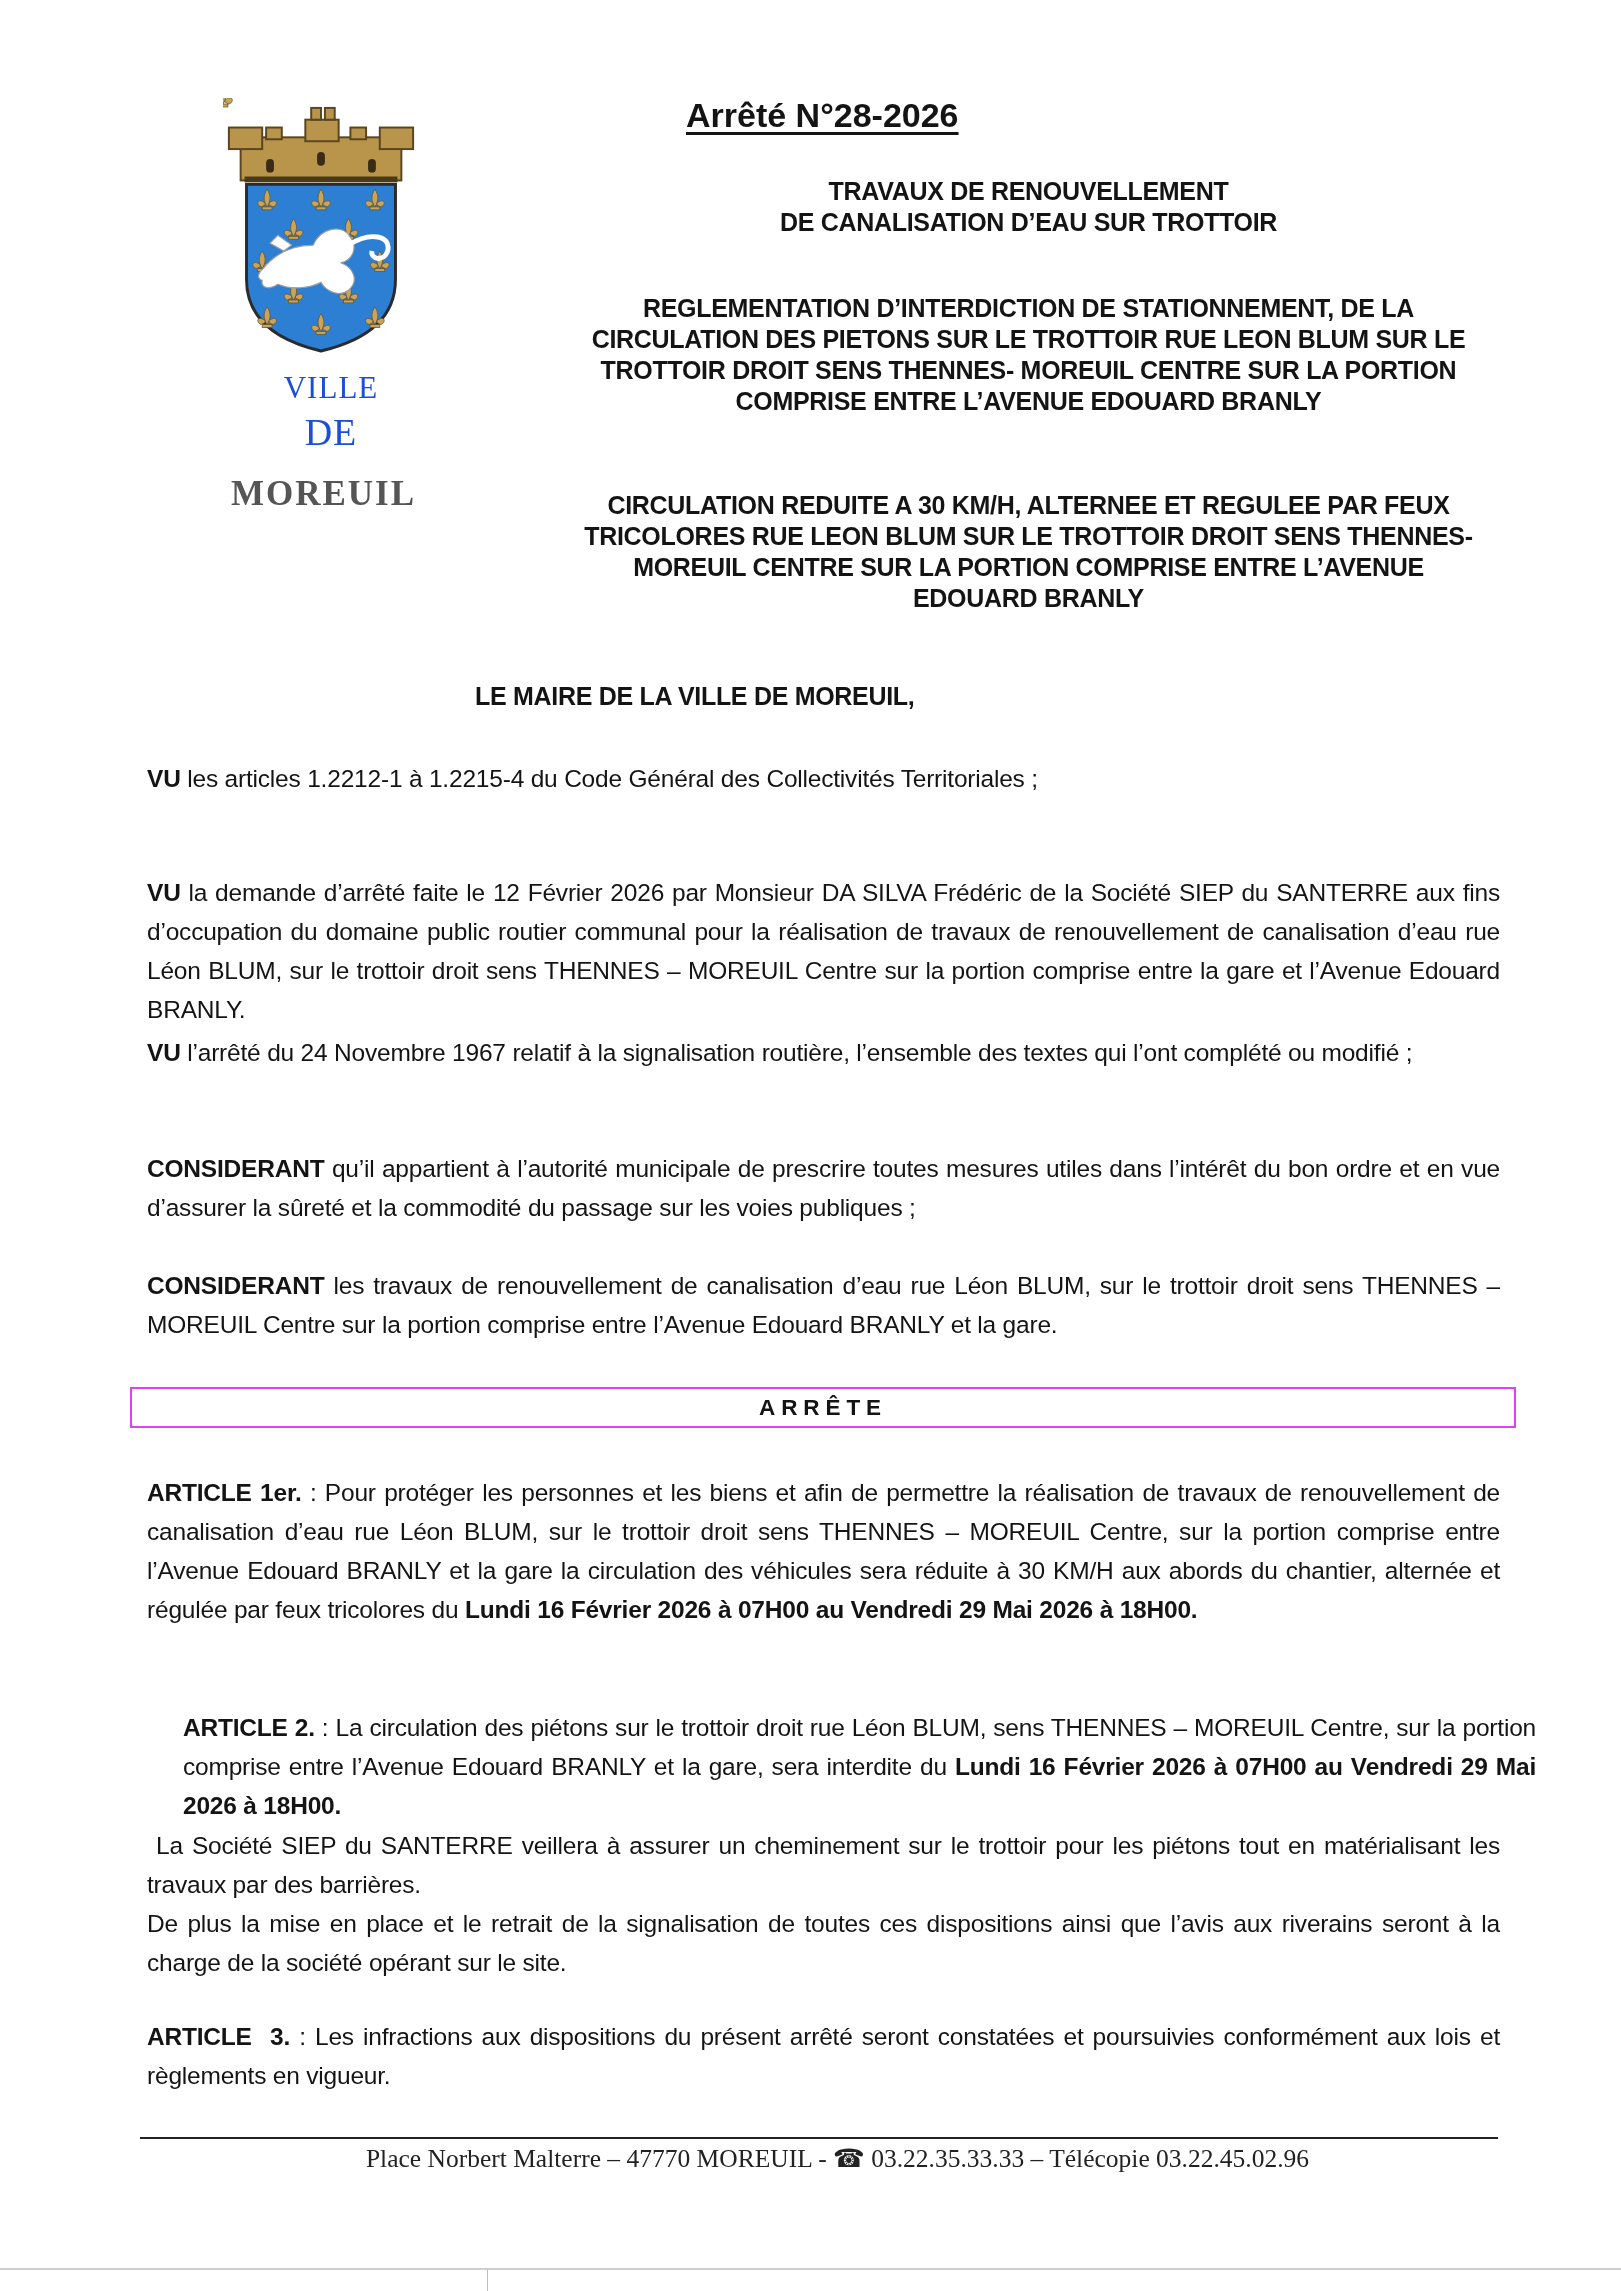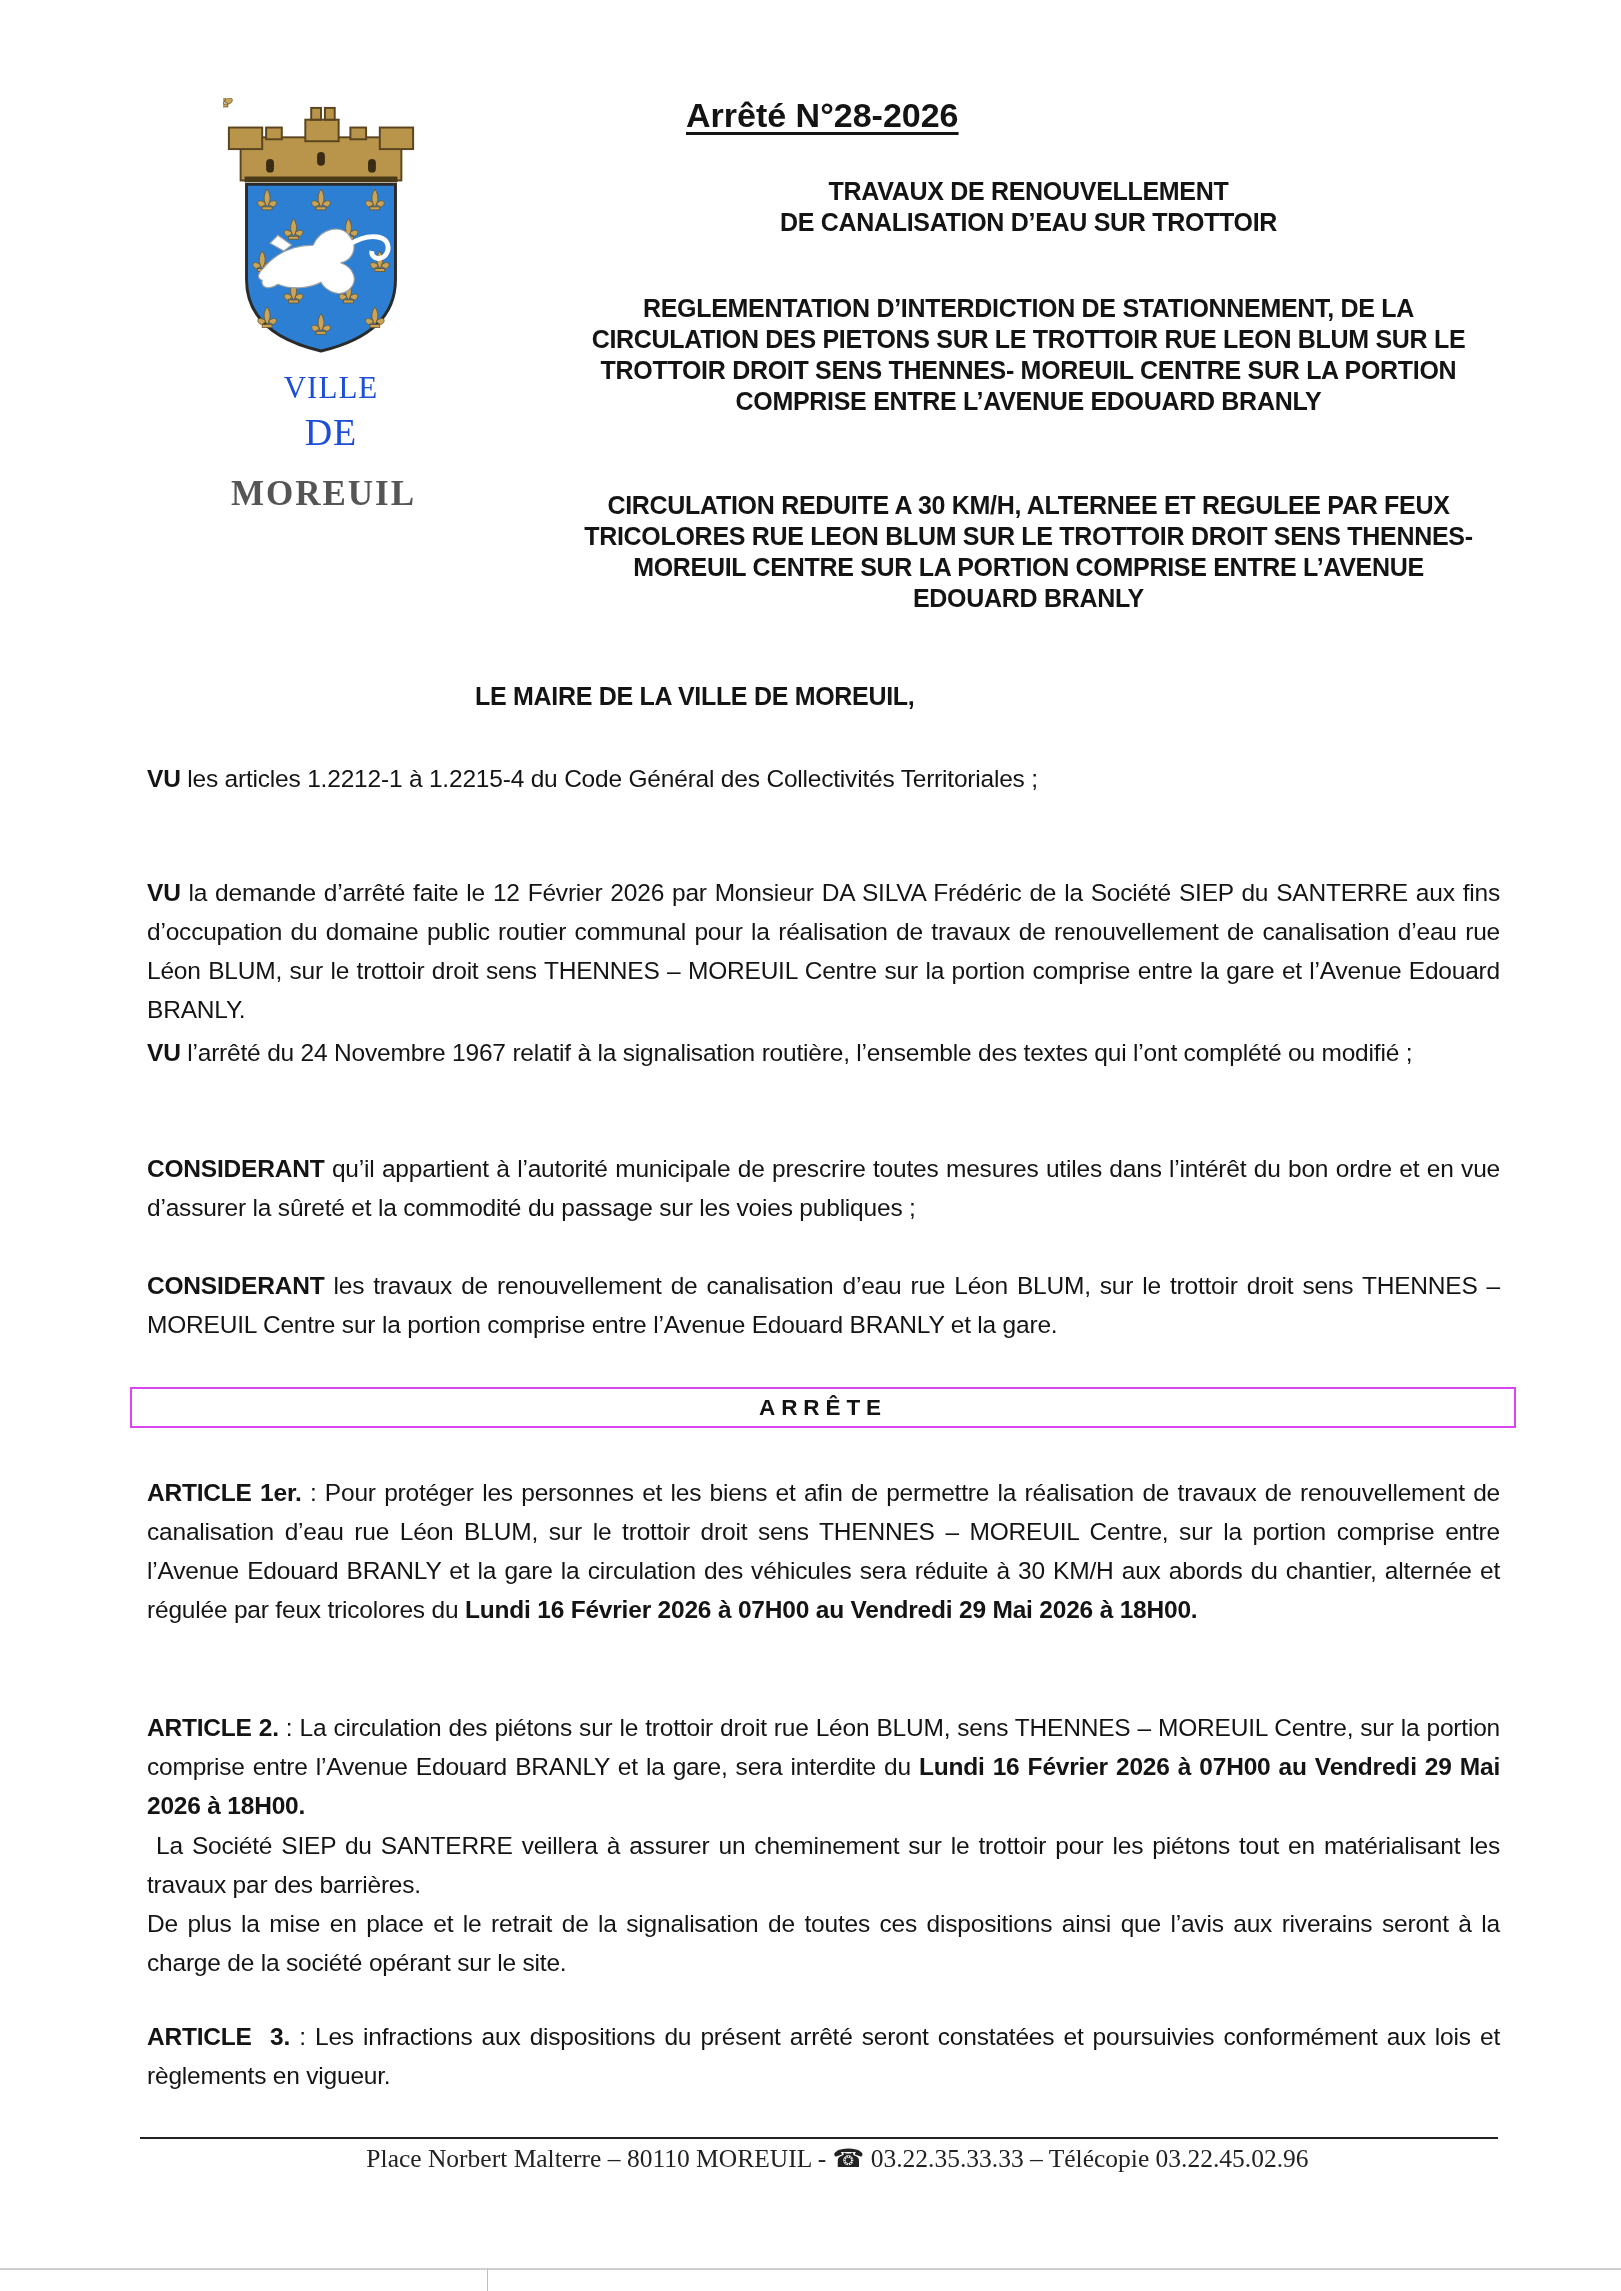--- a/index.html
+++ b/index.html
@@ -30,21 +30,21 @@
   #vu-1 { top: 759px; }
   #vu-2 { top: 873px; }
   #vu-3 { top: 1033px; }
   #cons-1 { top: 1149px; }
   #cons-2 { top: 1266px; }
 
   #arrete-box { left: 130px; top: 1387px; width: 1382px; height: 37px; border: 2px solid #d946ef; border-top-width: 2px; }
   #arrete-label { width: 100%; text-align: center; font-weight: bold; font-size: 22.5px; letter-spacing: 5.9px; line-height: 37px; }
 
   #art-1 { top: 1473px; }
-  #art-2 { top: 1708px; }
+  #art-2 { top: 1708px; margin-left: 36px; }
   #art-2b { top: 1826px; }
   #art-2c { top: 1904px; }
   #art-3 { top: 2017px; }
   .art-label { font-weight: bold; text-decoration-thickness: 2px; text-underline-offset: 3.9px; }
 
   
   #footer-rule { left: 140px; top: 2137px; width: 1358px; height: 0; border-top: 2px solid #222; }
   #footer-text { left: 127px; width: 1421px; top: 2143px; text-align: center; font-family: "Liberation Serif", "DejaVu Serif", serif; font-size: 25.5px; color: #222; }
   #scan-edge { left: 0; top: 2268px; width: 1621px; height: 0; border-top: 2px solid #cfcfcf; }
   #scan-tick { left: 487px; top: 2269px; width: 0; height: 22.5px; border-left: 1px solid #bdbdbd; }
@@ -133,17 +133,17 @@
 
 <div id="art-1" class="abs para"><span class="art-label">ARTICLE 1er.</span><span> : Pour protéger les personnes et les biens et afin de permettre la réalisation de travaux  de renouvellement de canalisation d’eau rue Léon BLUM, sur le trottoir droit sens THENNES – MOREUIL Centre, sur la portion comprise entre l’Avenue Edouard BRANLY et la gare la circulation des véhicules sera réduite à 30 KM/H aux abords du chantier, alternée et régulée par feux tricolores du </span><b>Lundi 16 Février 2026 à 07H00  au Vendredi 29 Mai 2026 à 18H00.</b></div>
 
 <div id="art-2" class="abs para"><span class="art-label">ARTICLE 2.</span><b></b><span> : La circulation des piétons sur le trottoir droit rue Léon BLUM, sens THENNES – MOREUIL Centre, sur la portion comprise entre l’Avenue Edouard BRANLY et la gare, sera interdite du </span><b>Lundi 16 Février 2026 à 07H00  au Vendredi 29 Mai 2026 à 18H00.</b></div>
 <div id="art-2b" class="abs para" style="white-space:pre-wrap"> La Société SIEP du SANTERRE veillera à assurer un cheminement sur le trottoir pour les piétons tout en matérialisant les travaux par des barrières.</div>
 <div id="art-2c" class="abs para">De plus la mise en place et le retrait de la signalisation de toutes ces dispositions ainsi que l’avis aux riverains seront à la charge de la société opérant sur le site.</div>
 
 <div id="art-3" class="abs para"><span class="art-label" style="white-space:pre">ARTICLE  3.</span><span> : Les infractions aux dispositions du présent arrêté seront constatées et poursuivies conformément aux lois et règlements en vigueur.</span></div>
 
 <div id="footer-rule" class="abs"></div>
-<div id="footer-text" class="abs"><span>Place Norbert Malterre – 80110 MOREUIL - </span><span>☎</span><span> 03.22.35.33.33 – Télécopie 03.22.45.02.96</span></div>
+<div id="footer-text" class="abs"><span>Place Norbert Malterre – 47770 MOREUIL - </span><span>☎</span><span> 03.22.35.33.33 – Télécopie 03.22.45.02.96</span></div>
 
 <div id="scan-edge" class="abs"></div>
 <div id="scan-tick" class="abs"></div>
 
 
 </body></html>

